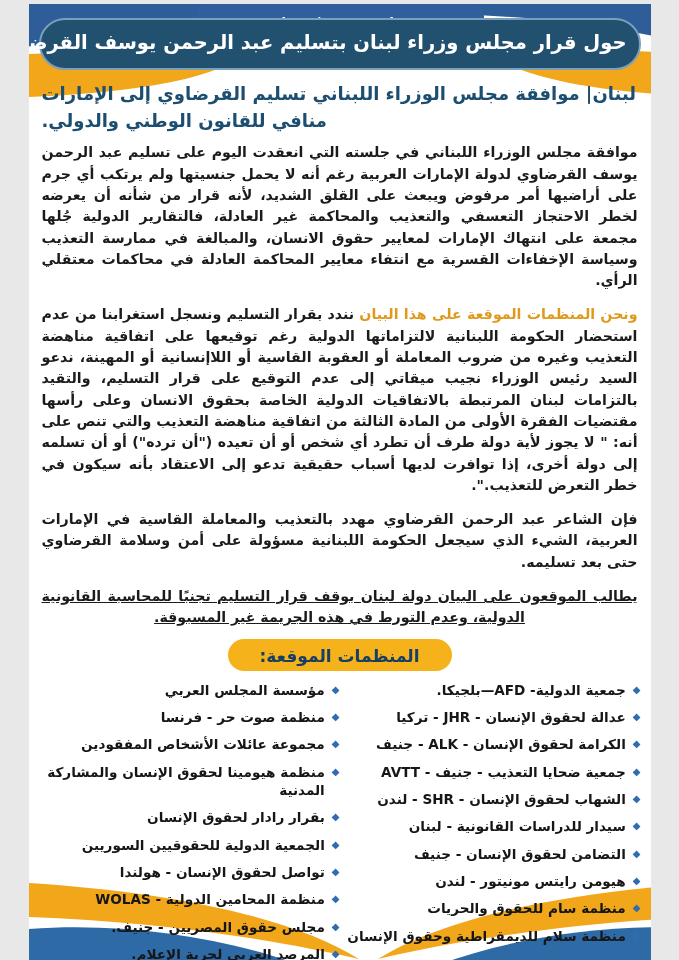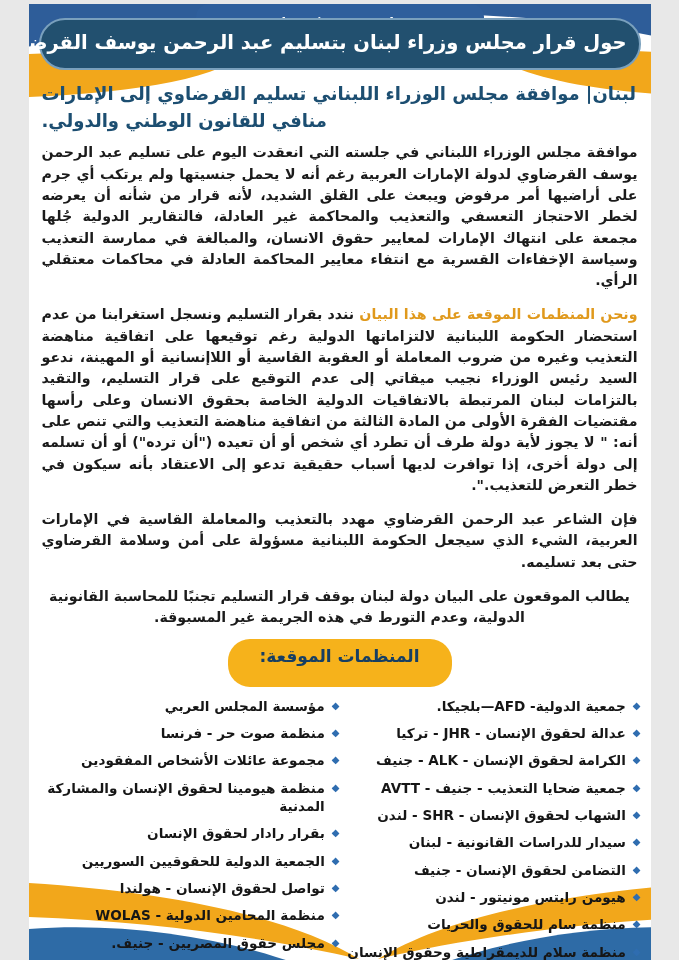--- a/index.html
+++ b/index.html
@@ -26,27 +26,27 @@
   
   .content{position:relative;z-index:1;padding:10px 13px 0;color:#1b1b1b;}
   .subtitle{
     color:#1c4e71;font-weight:bold;font-size:18px;line-height:1.5;
     text-align:left;margin:0 0 8px;
   }
   .para{
     font-size:14.2px;font-weight:bold;line-height:1.5;
     text-align:justify;text-align-last:right;margin:0 0 13px;
   }
-  .para.centered{text-align:center;text-align-last:center;margin-bottom:10px;}
+  .para.centered{text-align-last:center;margin-bottom:10px;text-decoration:underline;}
   .lead{color:#e0991c;}
   
   .pill{
     position:relative;z-index:1;display:table;margin:2px auto 10px;
     background:#f6b21b;color:#173f63;font-weight:bold;font-size:17px;
-    padding:7px 32px 21px;border-radius:22px;
+    padding:7px 32px 5px;border-radius:22px;
   }
   .columns{display:flex;position:relative;z-index:1;padding:0 10px;}
   .col{flex:1 1 50%;min-width:0;}
   .org-item{
     display:flex;align-items:flex-start;margin:0 0 9px;
     font-size:13.6px;font-weight:bold;line-height:1.35;color:#161616;
   }
   .bullet{
     color:#2f6db0;font-size:10px;line-height:1.8;
     margin-inline-end:7px;flex:0 0 auto;

